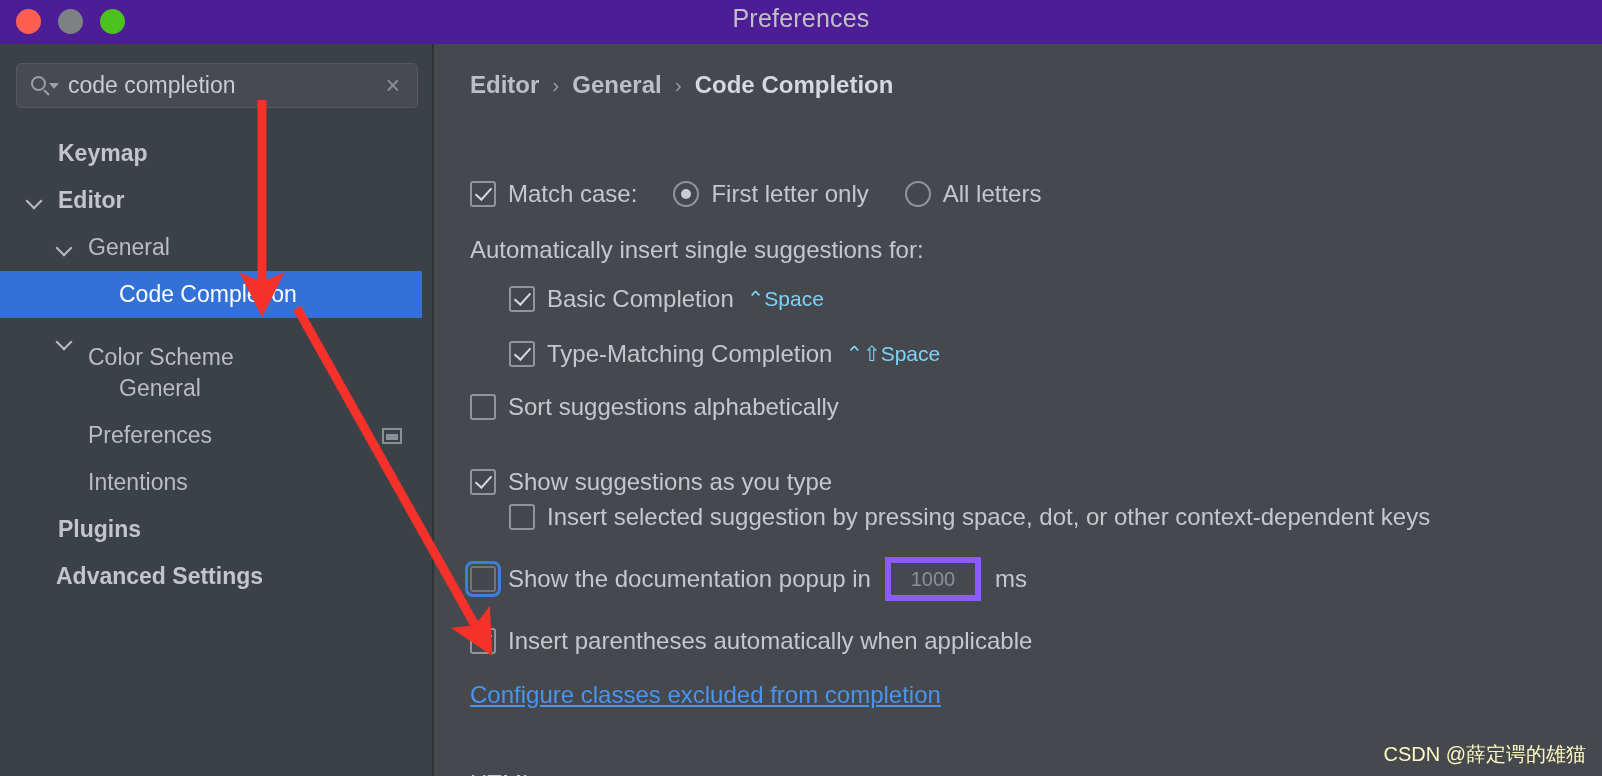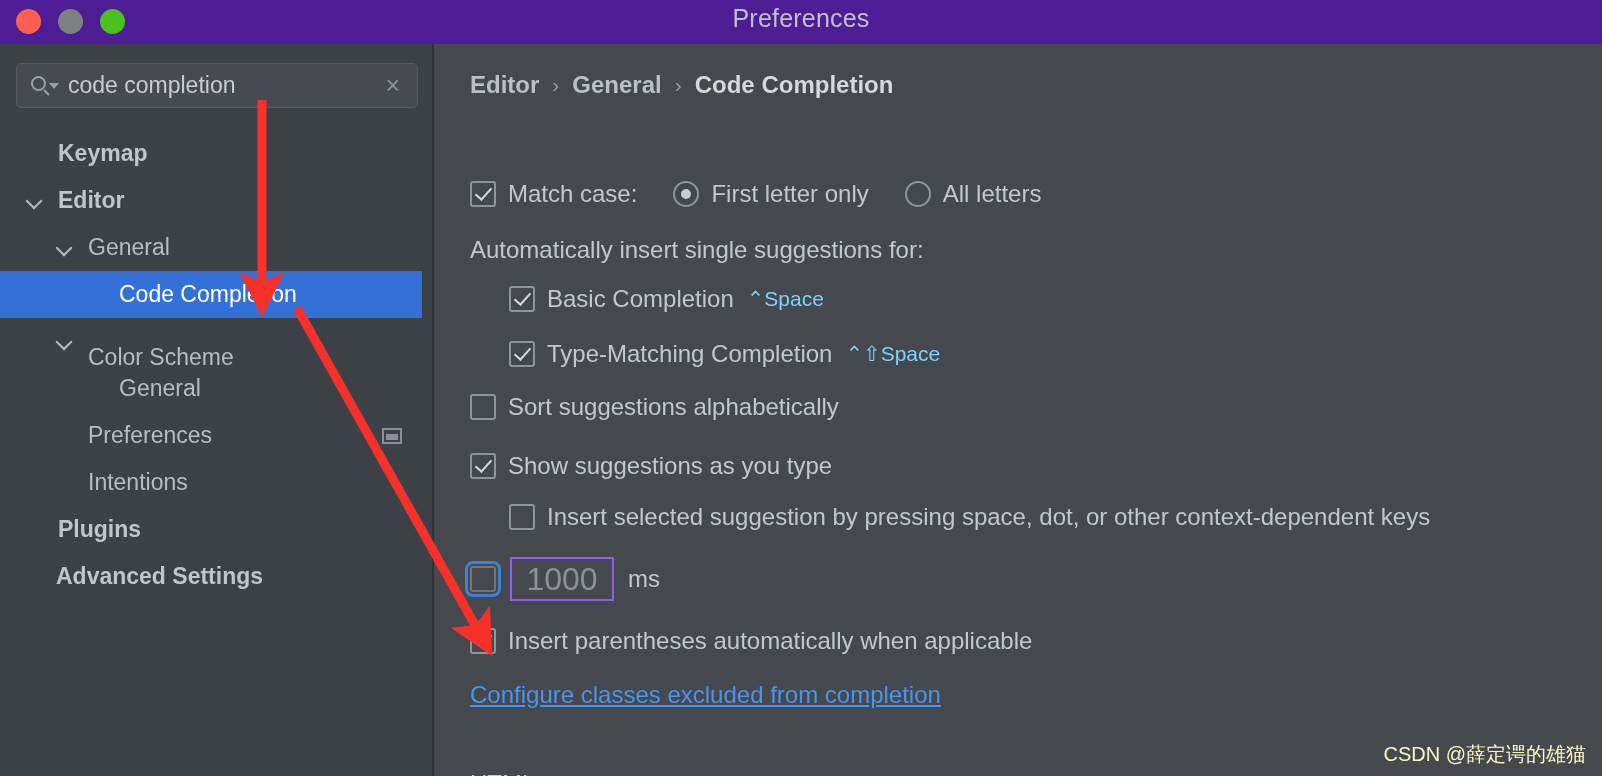--- a/index.html
+++ b/index.html
@@ -248,26 +248,26 @@
     font-size: 24px;
   }
   .lbl.plain { margin-left: 0; }
   .shortcut {
     margin-left: 13px;
     color: #7dd3fc;
     font-size: 21px;
   }
   .num-field {
     margin-left: 14px;
-    width: 104px; height: 44px;
-    box-sizing: border-box;
-    border: 2px solid #8b5cf6;
+    width: 96px; height: 44px;
+    box-sizing: border-box;
+    border: 6px solid #8b5cf6;
     background: #45494d;
     color: #8d9196;
-    font-size: 32px;
+    font-size: 20px;
     display: flex;
     align-items: center;
     justify-content: center;
     flex: none;
   }
   .unit { margin-left: 14px; color: #c4c8cc; font-size: 24px; }
   .link {
     position: absolute;
     left: 34px; top: 637px;
     color: #4a93ef;
@@ -404,32 +404,33 @@
       <div class="cb checked"></div>
       <span class="lbl">Type-Matching Completion</span>
       <span class="shortcut">⌃⇧Space</span>
     </div>
 
     <div class="opt-row" style="left:34px; top:349px;">
       <div class="cb"></div>
       <span class="lbl">Sort suggestions alphabetically</span>
     </div>
 
-    <div class="opt-row" style="left:34px; top:408px;">
+    <div class="opt-row" style="left:34px; top:424px;">
       <div class="cb checked"></div>
       <span class="lbl">Show suggestions as you type</span>
     </div>
 
     <div class="opt-row" style="left:73px; top:459px;">
       <div class="cb"></div>
       <span class="lbl">Insert selected suggestion by pressing space, dot, or other context-dependent keys</span>
     </div>
 
     <div class="opt-row" style="left:34px; top:513px;">
       <div class="cb focused"></div>
+      <span class="lbl">Show the documentation popup in</span>
       <div class="num-field">1000</div>
       <span class="unit">ms</span>
     </div>
 
     <div class="opt-row" style="left:34px; top:583px;">
       <div class="cb checked"></div>
       <span class="lbl">Insert parentheses automatically when applicable</span>
     </div>
 
     <a class="link" href="#">Configure classes excluded from completion</a>

